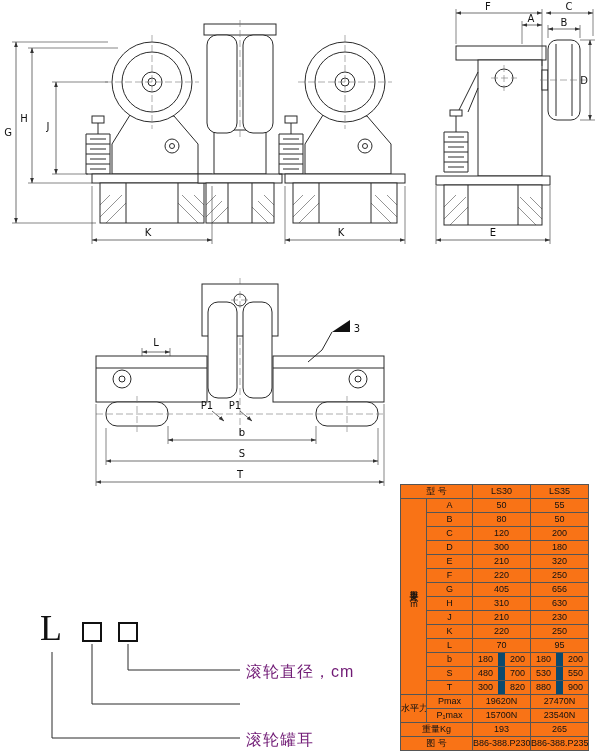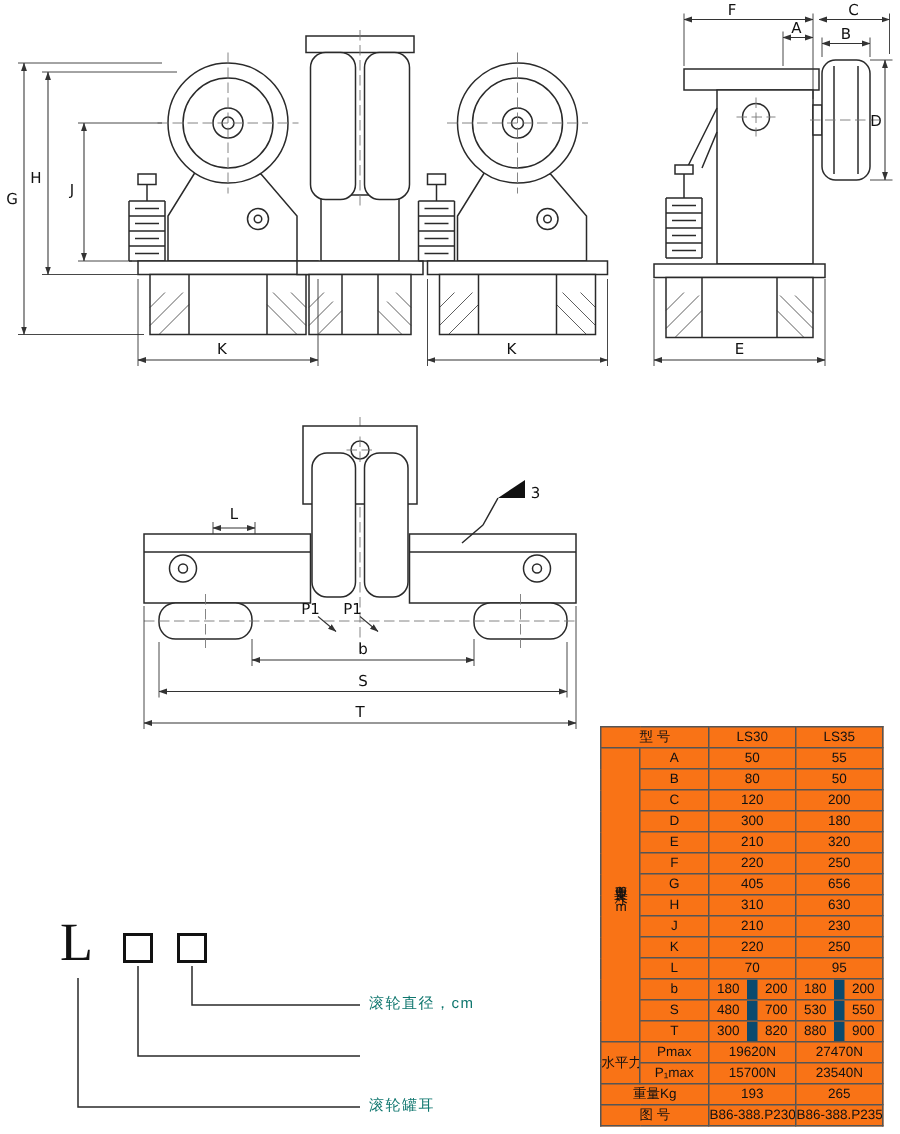--- a/index.html
+++ b/index.html
@@ -10,21 +10,21 @@
   svg .th{stroke:#2a2a2a;stroke-width:.5;fill:none}
   svg .fw{fill:#fff;stroke:#2a2a2a;stroke-width:1}
   svg .cl{stroke:#777;stroke-width:.6;stroke-dasharray:7 3;fill:none}
   svg .dim{stroke:#333;stroke-width:.7;fill:none}
   svg .ext{stroke:#333;stroke-width:.6;fill:none}
   svg text{font-family:"DejaVu Sans",sans-serif;font-size:10px;fill:#111;text-anchor:middle}
   .caption{position:absolute;left:98px;top:514px;font-size:13px;letter-spacing:1.5px;color:#111}
   .model-letter{position:absolute;left:40px;top:608px;font-family:"Liberation Serif","DejaVu Serif",serif;font-size:36px;line-height:40px;color:#111}
   .model-box{position:absolute;width:20px;height:20px;border:2px solid #111;top:622px;background:#fff}
   .mb1{left:82px}.mb2{left:118px}
-  .model-label{position:absolute;left:246px;font-size:10px;letter-spacing:1px;color:#0f766e;white-space:nowrap}
+  .model-label{position:absolute;left:246px;font-size:16px;letter-spacing:1px;color:#701a75;white-space:nowrap}
   .ml1{top:662px}.ml2{top:696px}.ml3{top:730px}
   table.spec{position:absolute;left:400px;top:484px;width:188px;border-collapse:collapse;table-layout:fixed;background:#f97316}
   table.spec td{border:1px solid #555;font-size:9px;line-height:13px;height:13px;text-align:center;vertical-align:middle;padding:0;white-space:nowrap;overflow:hidden;color:#111}
   td.vtext{writing-mode:vertical-rl;text-orientation:upright;font-size:8.5px;letter-spacing:1px;line-height:normal}
   td.cnsmall{font-size:8px;letter-spacing:0}
   td.small{font-size:7.5px}
   .split{display:flex;width:100%;height:13px;line-height:13px;align-items:flex-start}
   .split span{flex:1;display:block}
   .split span + span{border-left:7px solid #0c4a6e}
 </style>

